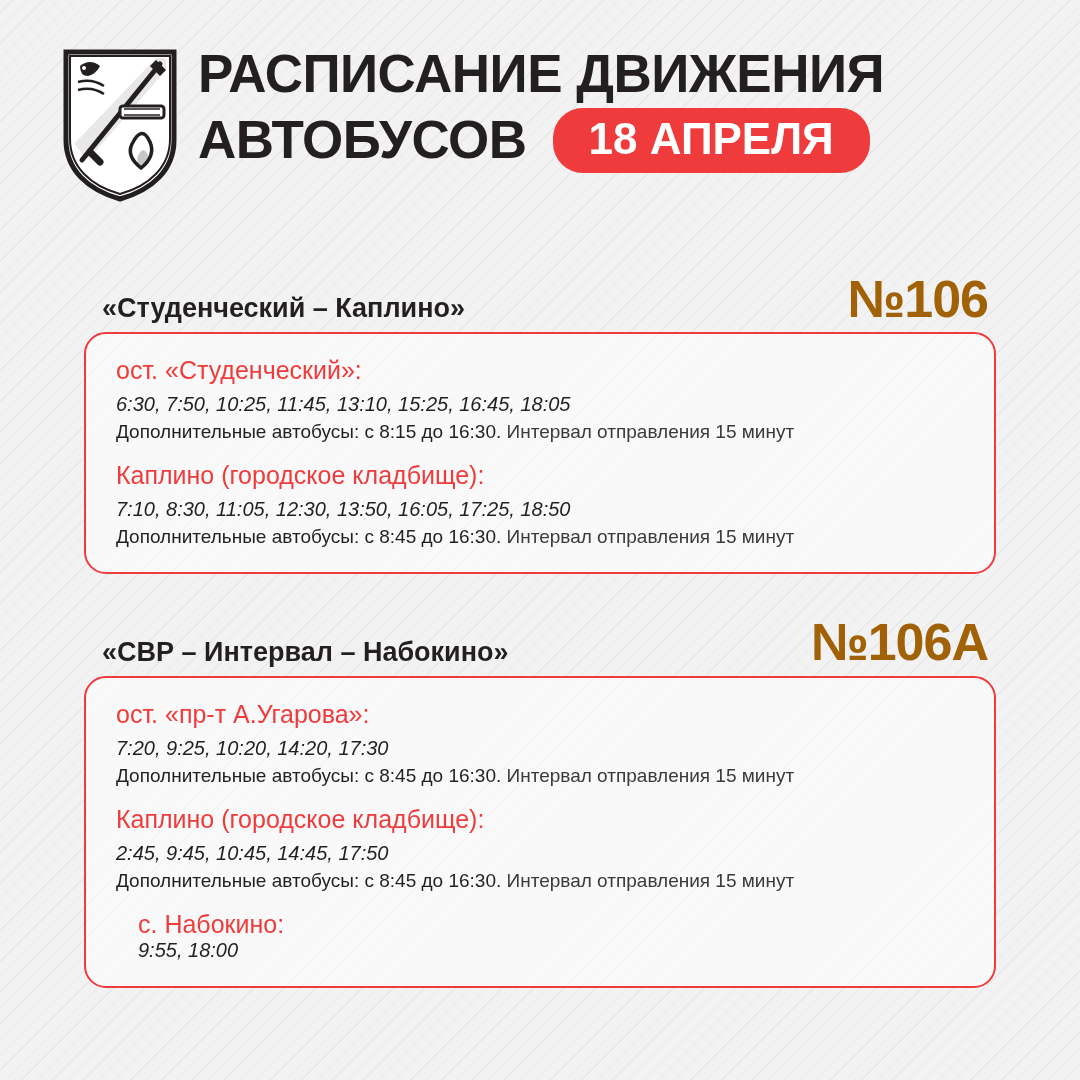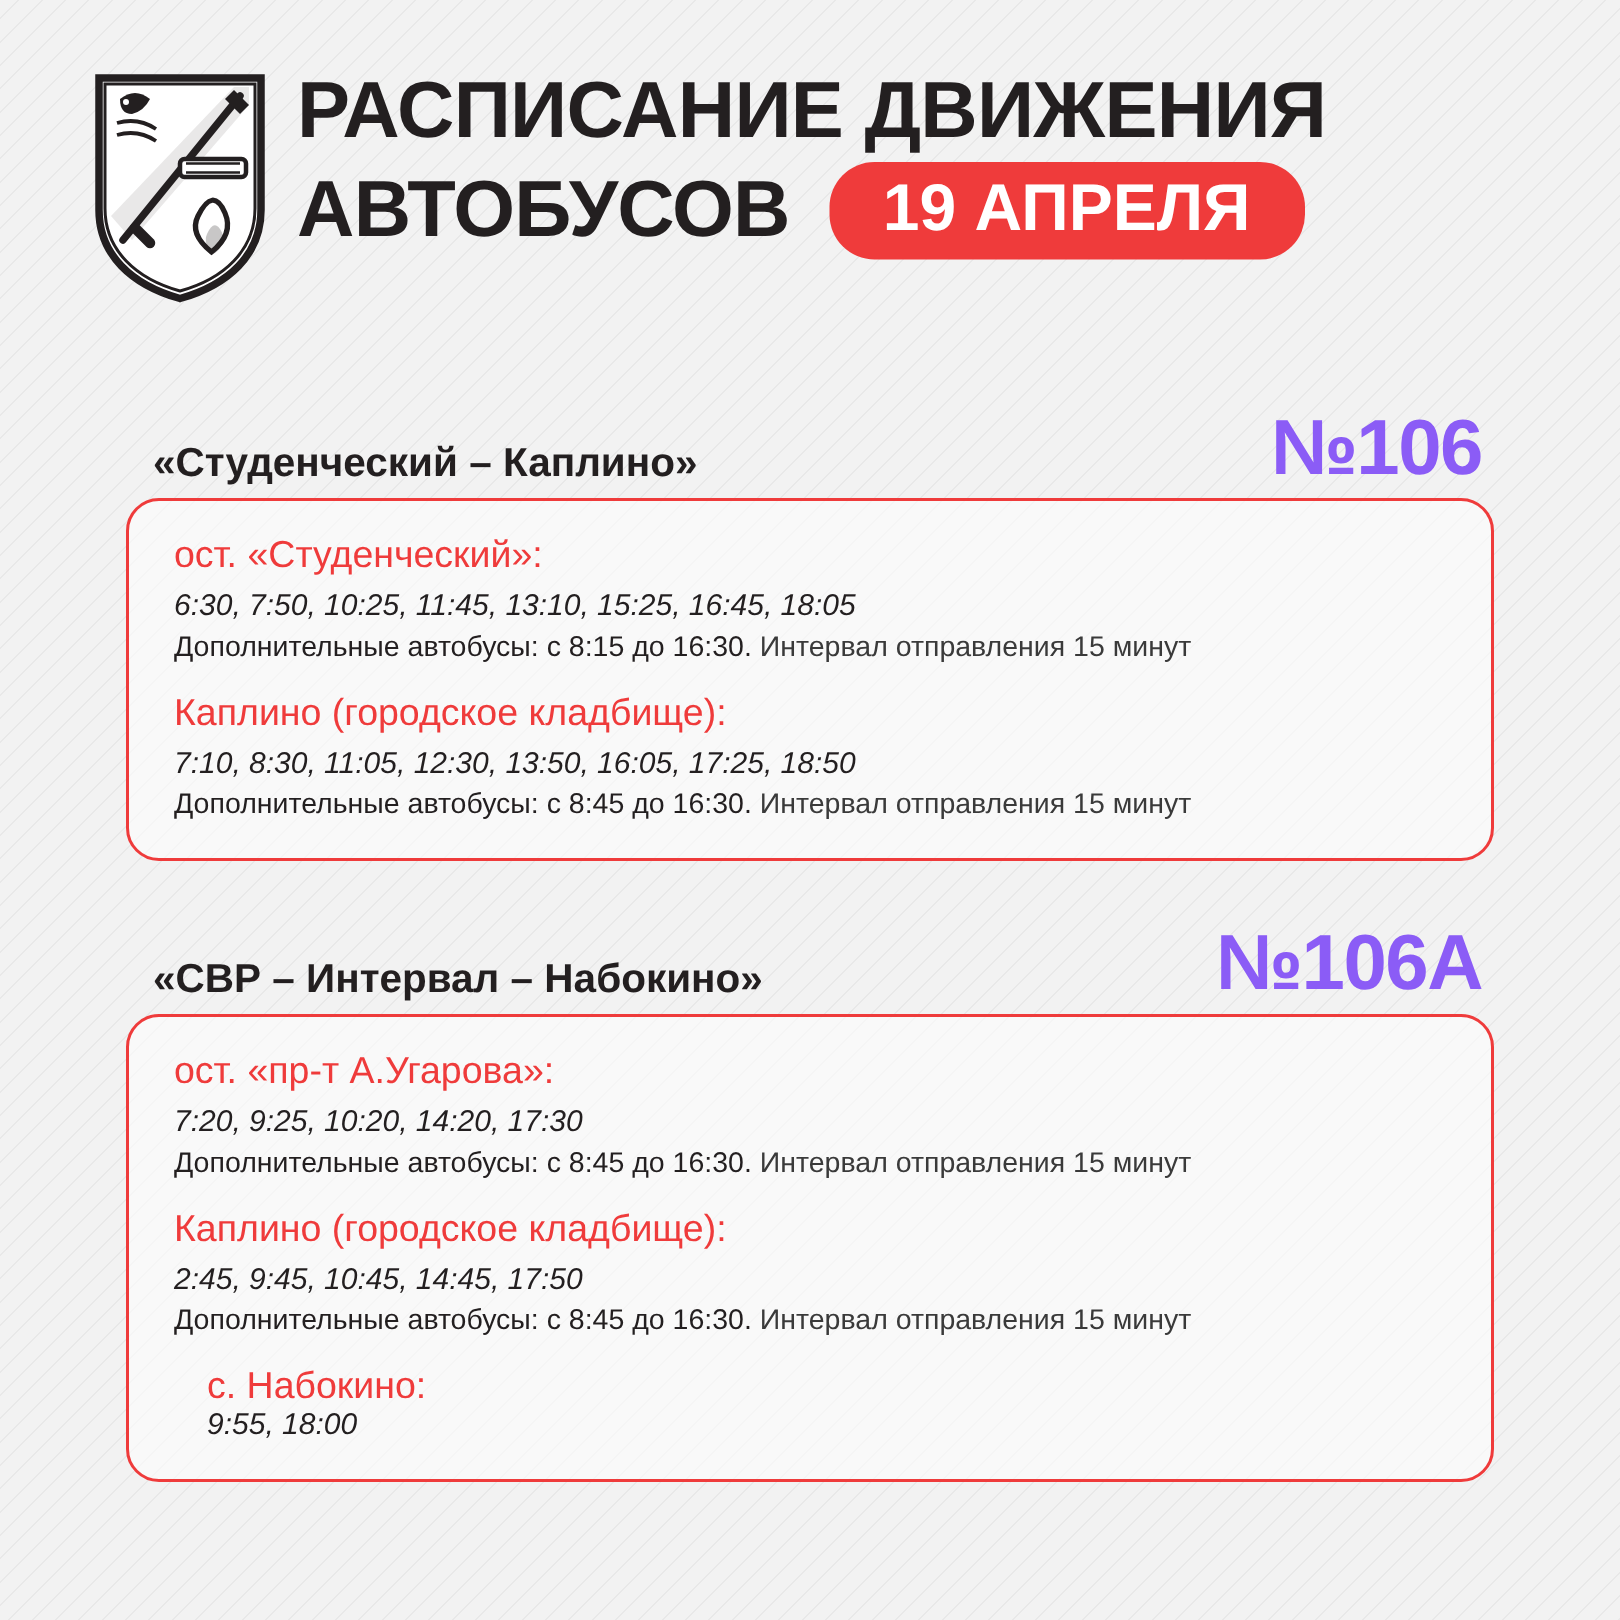--- a/index.html
+++ b/index.html
@@ -92,21 +92,21 @@
   }
   .route-name {
     font-size: 27px;
     font-weight: bold;
     color: #231f20;
     white-space: nowrap;
   }
   .route-number {
     font-size: 52px;
     font-weight: bold;
-    color: #8b5cf6;
+    color: #a16207;
     line-height: 0.95;
     white-space: nowrap;
     letter-spacing: -1px;
   }
 
   .card {
     border: 2px solid #ef3b3b;
     border-radius: 22px;
     background: rgba(255,255,255,0.55);
     padding: 22px 30px 24px 30px;
@@ -177,21 +177,21 @@
         <path d="M78 108 q5 -11 10 -1 q3 8 -5 14 q-8 -6 -5 -13 Z" fill="#231f20" opacity="0.25"></path>
         <rect x="60" y="58" width="44" height="12" rx="3" fill="#ffffff" stroke="#231f20" stroke-width="3"></rect>
         <path d="M64 61 h36 M64 67 h36" stroke="#231f20" stroke-width="1.6"></path>
       </svg>
     </div>
 
     <div class="header-text">
       <div class="title-line1">РАСПИСАНИЕ ДВИЖЕНИЯ</div>
       <div class="title-line2">
         <div class="title-word">АВТОБУСОВ</div>
-        <div class="date-badge">19 АПРЕЛЯ</div>
+        <div class="date-badge">18 АПРЕЛЯ</div>
       </div>
     </div>
   </div>
 
   <div class="route-block" id="route-0">
     <div class="route-head">
       <div class="route-name">«Студенческий – Каплино»</div>
       <div class="route-number">№106</div>
     </div>
     <div class="card">

